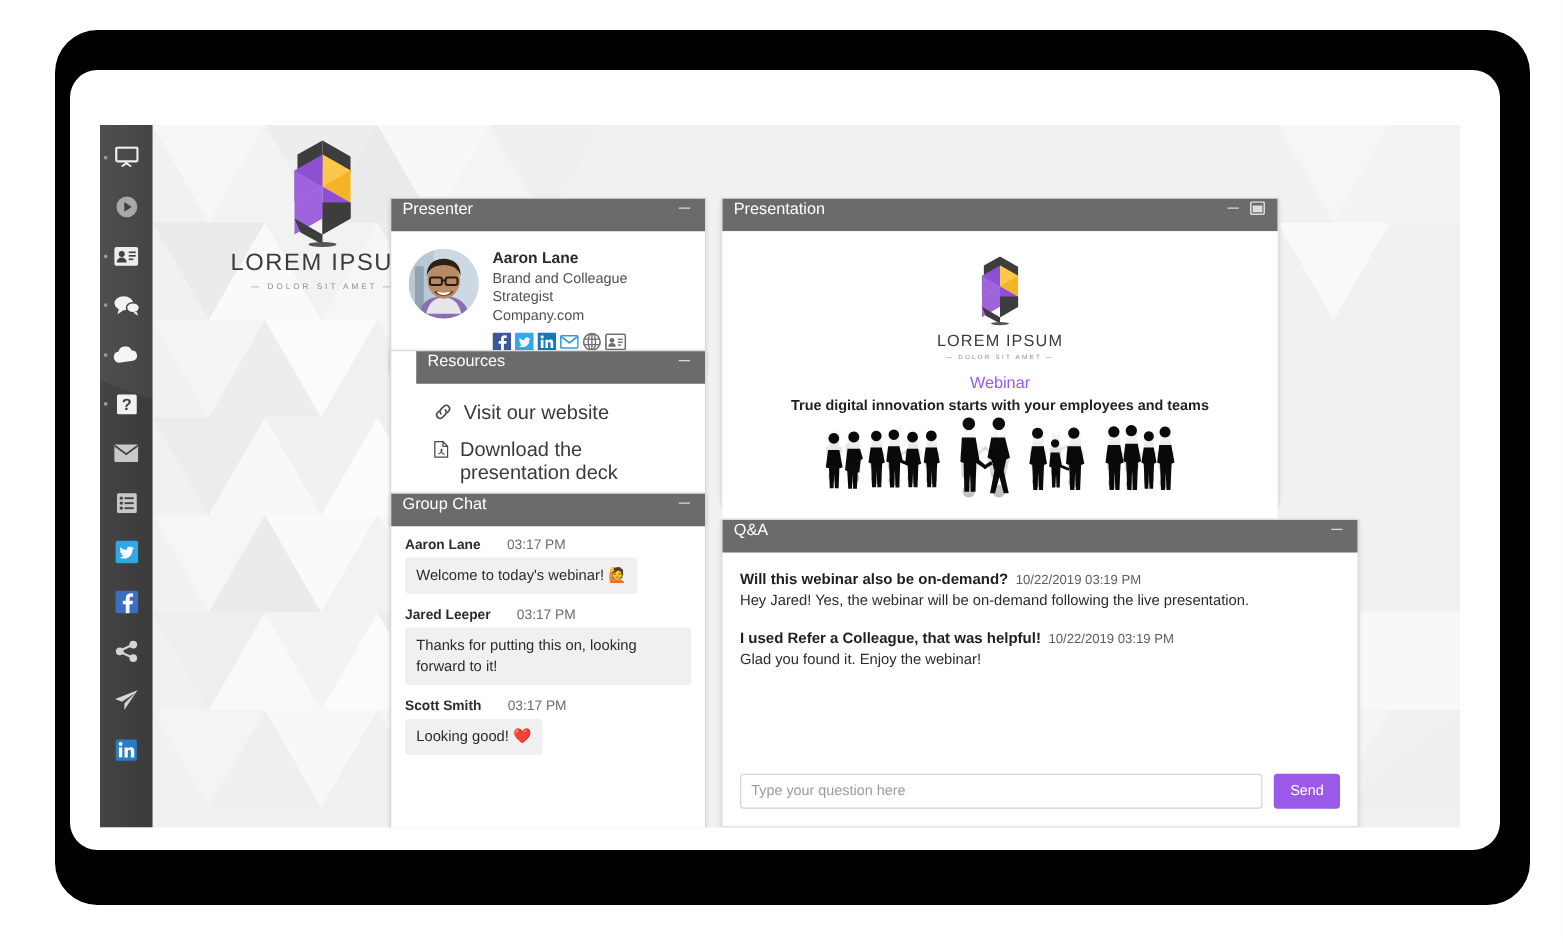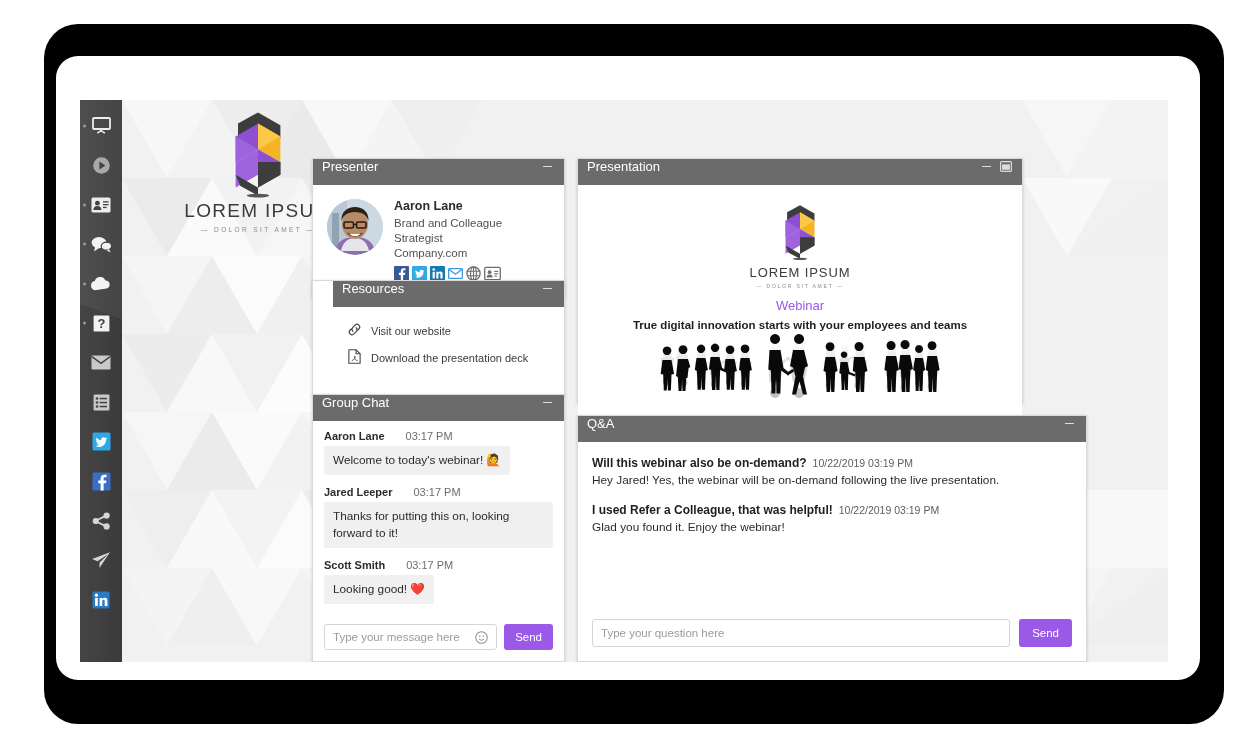--- a/index.html
+++ b/index.html
@@ -146,28 +146,28 @@
     background: #cfd9e0;
   }
   #presenter-name { font-size: 12.5px; font-weight: bold; color: #2b2b2b; margin-bottom: 3px; }
   .presenter-meta { font-size: 11.5px; color: #515151; line-height: 1.3; }
   #social-row { display: flex; gap: 3px; margin-top: 5px; align-items: center; }
   #social-row svg { display: block; }
 
   
   #panel-resources { left: 190px; top: 180px; width: 253px; padding-left: 20px; }
   .res-item {
-    display: flex; align-items: flex-end; gap: 9px;
-    font-size: 11px; color: #3a3a3a;
+    display: flex; align-items: flex-start; gap: 9px;
+    font-size: 16px; color: #3a3a3a;
     padding: 6px 3px;
   }
   #panel-resources .panel-body { padding: 9px 11px 26px 11px; }
 
   
-  #panel-chat { left: 190px; top: 294px; width: 253px; height: 268px; display: flex; flex-direction: column; }
+  #panel-chat { left: 190px; top: 294px; width: 253px; height: 330px; display: flex; flex-direction: column; }
   #chat-scroll { flex: 1 1 auto; padding: 9px 11px 4px 11px; overflow: hidden; }
   .chat-meta { font-size: 11px; color: #2c2c2c; margin-bottom: 4px; }
   .chat-meta b { font-weight: bold; }
   .chat-meta span { color: #6d6d6d; margin-left: 21px; }
   .chat-bubble {
     display: inline-block;
     background: #f0f0f0;
     border-radius: 3px;
     padding: 6px 9px;
     font-size: 11.8px;

